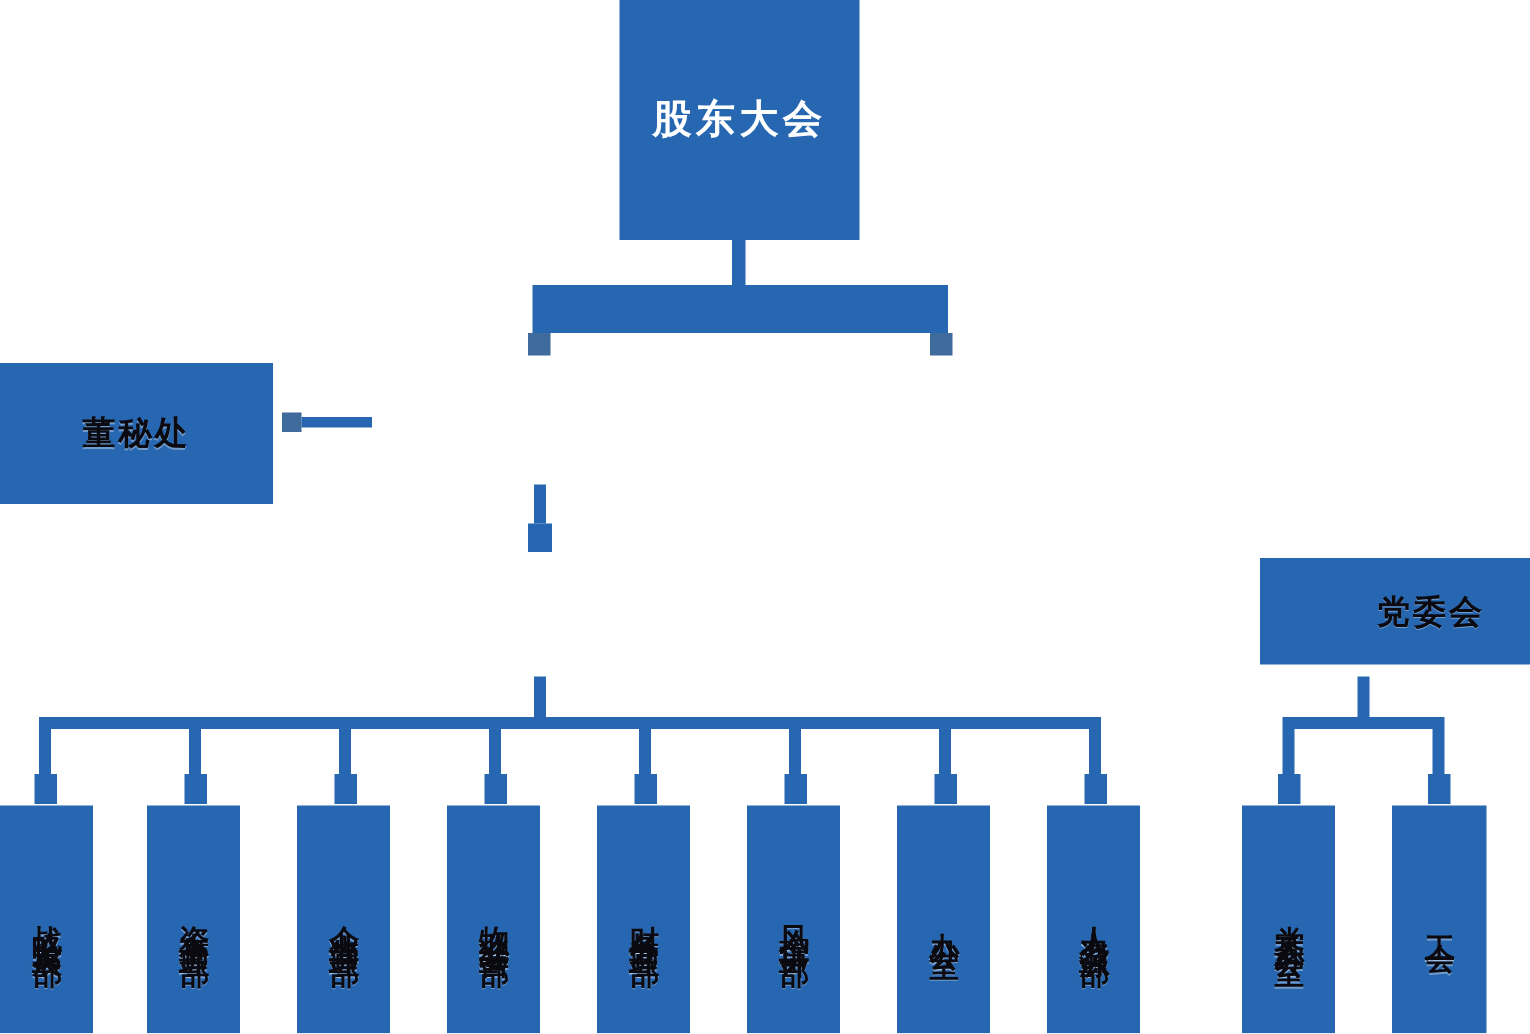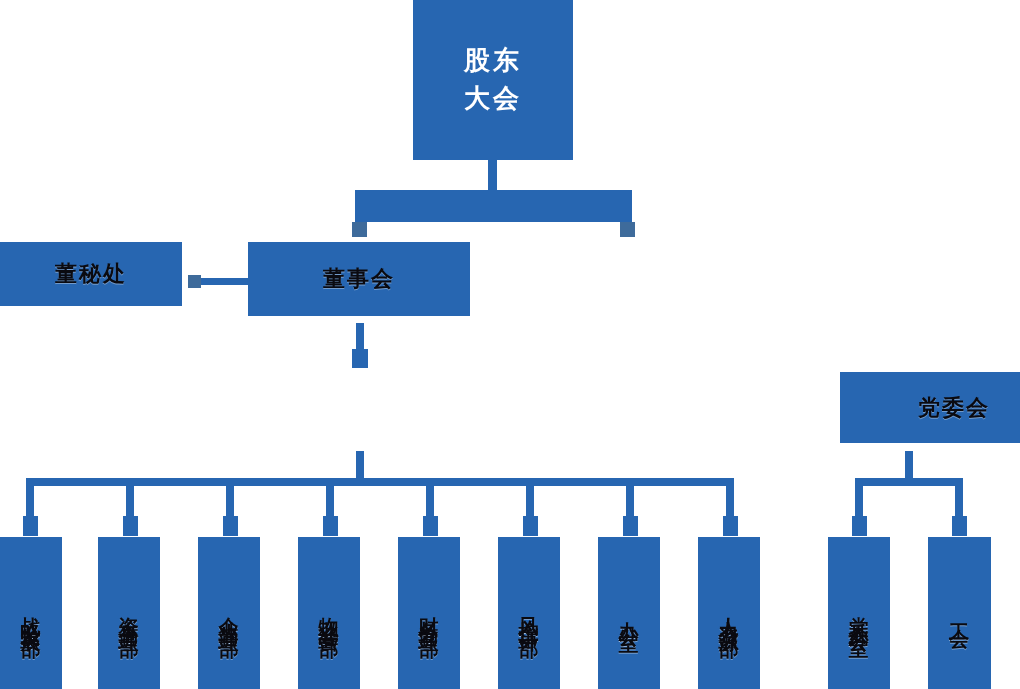--- a/index.html
+++ b/index.html
@@ -12,21 +12,21 @@
   .canvas{
     position:relative;width:1020px;height:689px;background:#ffffff;overflow:hidden;
     font-family:"Liberation Sans","DejaVu Sans",sans-serif;
   }
   .box{
     position:absolute;background:var(--blue);
     display:flex;align-items:center;justify-content:center;
     color:var(--node-text);font-weight:bold;box-sizing:border-box;
   }
   .box.root{color:var(--root-text);font-size:26px;letter-spacing:3px;}
-  .root-label{display:flex;flex-direction:column;align-items:center;line-height:1.45;}
+  .root-label{display:flex;flex-direction:row;align-items:center;line-height:1.45;}
   .box.h{font-size:22px;letter-spacing:2px;}
   .box.h .lbl,.box.v .lbl{text-shadow:0 1px 0 rgba(255,255,255,0.35);}
   .box.v .lbl{
     writing-mode:vertical-rl;text-orientation:upright;
     font-size:20px;letter-spacing:5px;line-height:1;
   }
   .conn{position:absolute;background:var(--blue);}
   .conn.dark{background:var(--sq);}
 </style>
 </head>
@@ -39,30 +39,27 @@
       <span>股东</span>
       <span>大会</span>
     </div>
   </div>
 
   <div class="conn" style="left:488px;top:160px;width:9px;height:31px;"></div>
   <div class="conn" style="left:355px;top:190px;width:277px;height:32px;"></div>
   <div class="conn dark" style="left:352px;top:222px;width:15px;height:15px;"></div>
   <div class="conn dark" style="left:620px;top:222px;width:15px;height:15px;"></div>
 
-  <div class="box h" style="left:0;top:242px;width:182px;height:64px;">
+  <div class="box h" style="left:0;top:242px;width:182px;height:94px;">
     <span class="lbl">董秘处</span>
   </div>
 
   <div class="conn dark" style="left:188px;top:275px;width:13px;height:13px;"></div>
   <div class="conn" style="left:201px;top:278px;width:47px;height:7px;"></div>
 
-  <div class="box h" style="left:248px;top:242px;width:222px;height:74px;">
-    <span class="lbl">董事会</span>
-  </div>
 
 
   <div class="conn" style="left:356px;top:323px;width:8px;height:26px;"></div>
   <div class="conn" style="left:352px;top:349px;width:16px;height:19px;"></div>
 
 
   <div class="box h" style="left:840px;top:372px;width:228px;height:71px;">
     <span class="lbl">党委会</span>
   </div>
 

